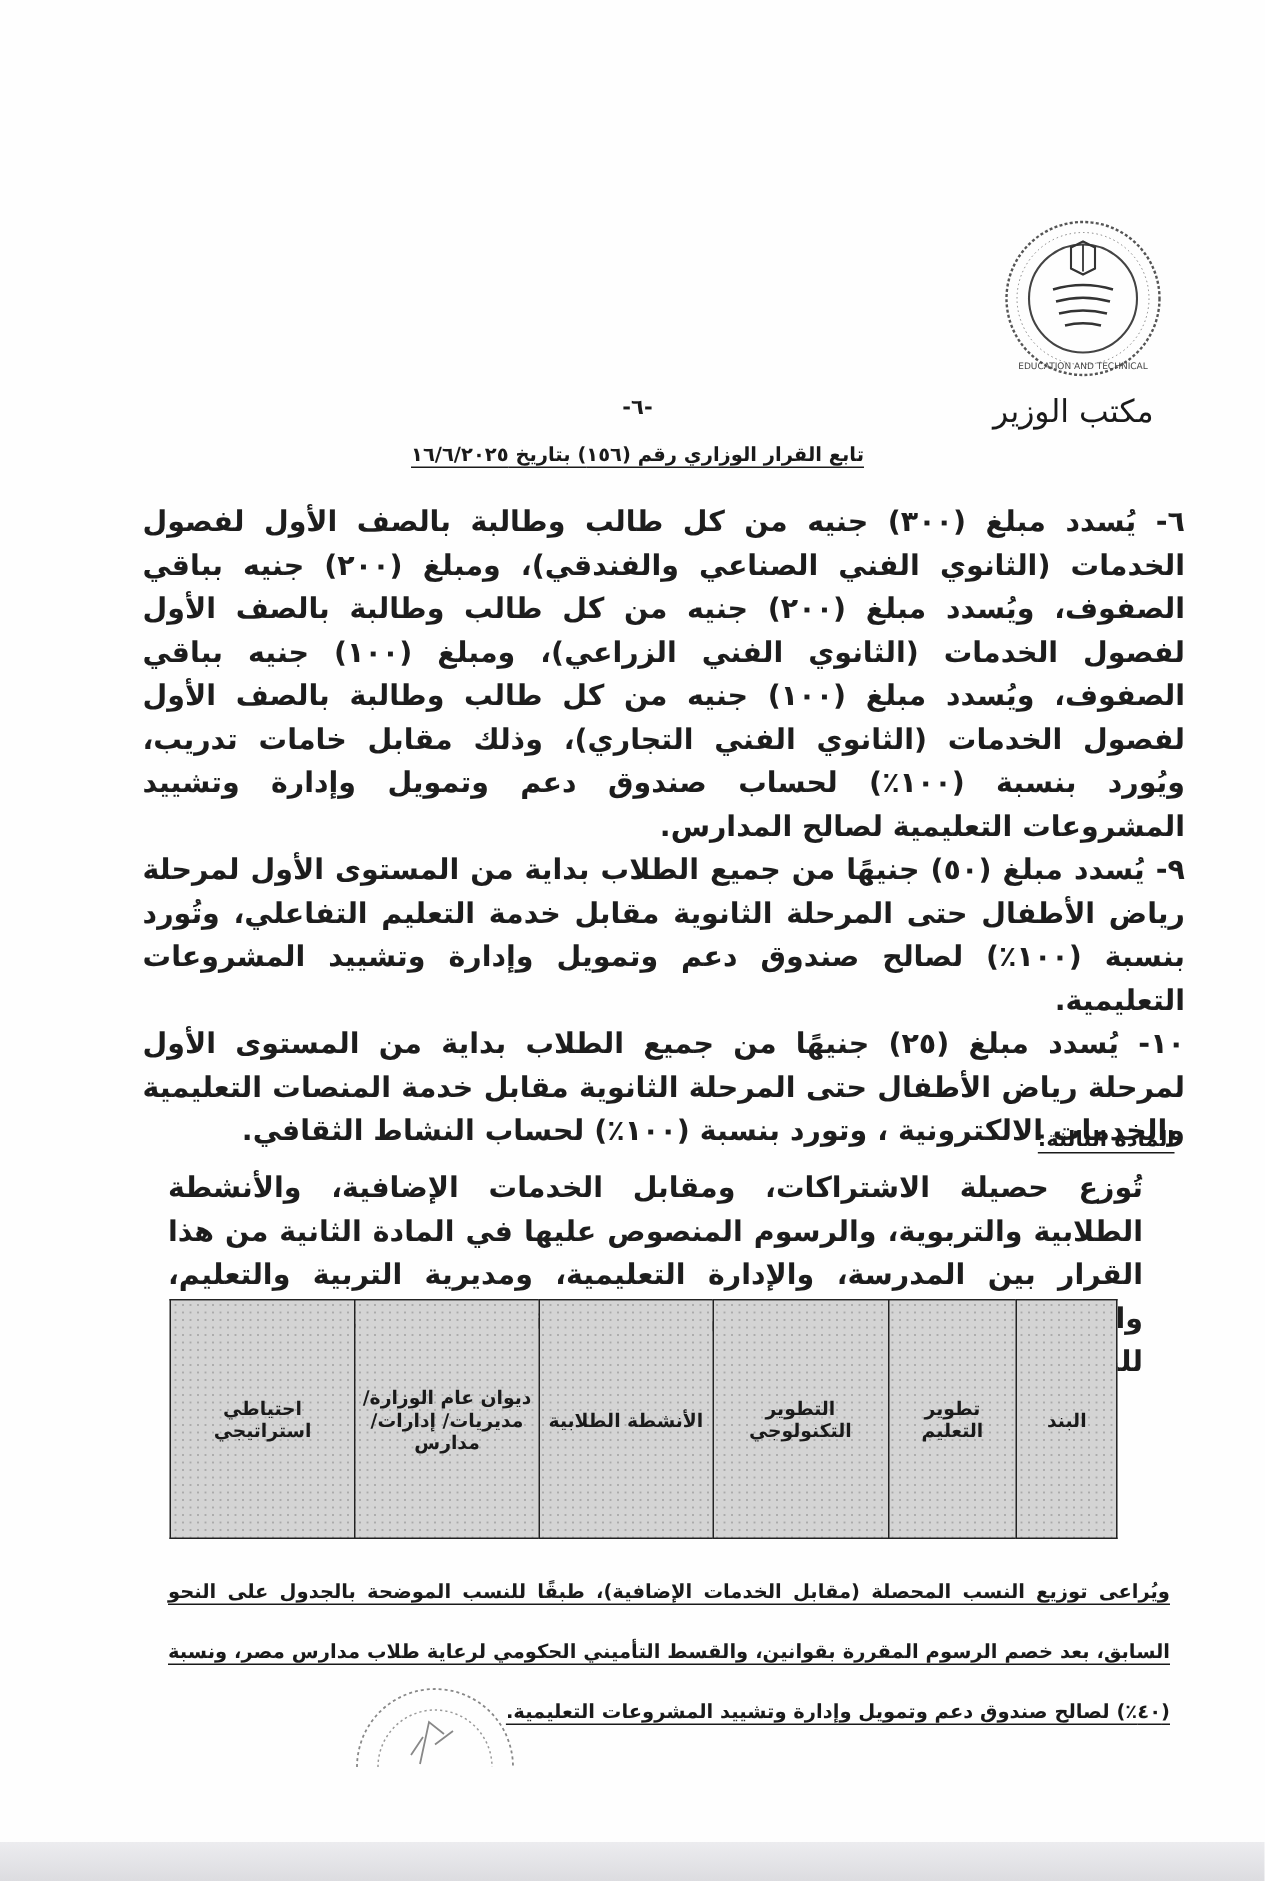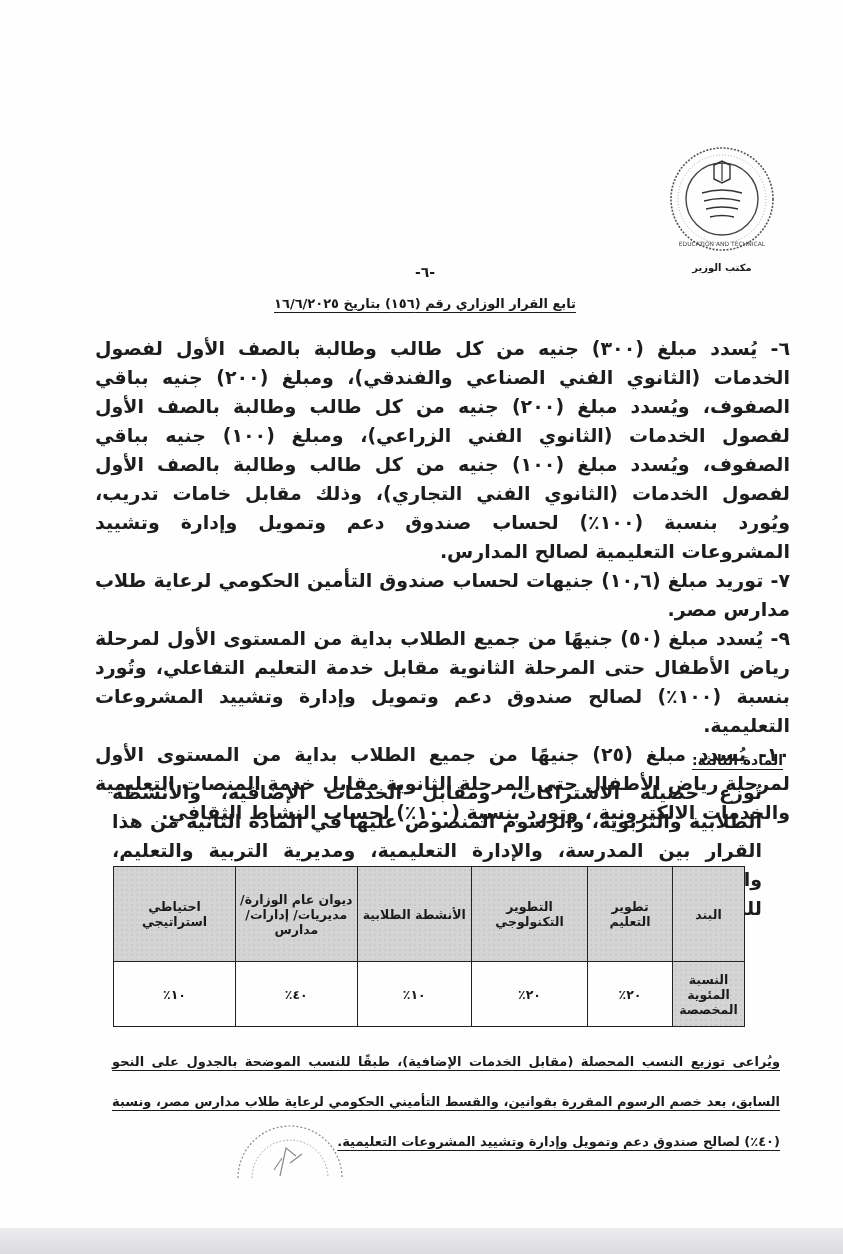--- a/index.html
+++ b/index.html
@@ -4,22 +4,22 @@
   <style>
     html, body { margin:0; padding:0; }
     body {
       width:843px; height:1254px; overflow:hidden; background:#ffffff;
       font-family:"DejaVu Sans", sans-serif; color:#1a1a1a; position:relative;
     }
     .page { position:absolute; left:0; top:0; width:843px; height:1228px; background:#fefefe; }
     .bottom-bar { position:absolute; left:0; top:1228px; width:843px; height:26px;
       background:linear-gradient(#ececef,#dcdce0); }
     .seal-top { position:absolute; left:668px; top:145px; width:108px; height:108px; }
-    .office { position:absolute; left:662px; top:262px; width:120px; text-align:center;
-      font-size:10px; font-weight:bold; direction:rtl; }
+    .office { position:absolute; left:662px; top:262px; width:120px; text-align:left;
+      font-size:21px; font-weight:normal; direction:rtl; }
     .page-num { position:absolute; left:400px; top:264px; width:50px; text-align:center;
       font-size:14px; font-weight:bold; }
     .title { position:absolute; left:250px; top:296px; width:350px; text-align:center;
       direction:rtl; font-size:13px; font-weight:bold; text-decoration:underline;
       text-underline-offset:4px; }
     .body-text { position:absolute; direction:rtl; font-size:19px; font-weight:bold;
       line-height:29px; text-align:justify; color:#1d1d1d; }
     .item { margin:0; }
     .item .num { display:inline; }
     .indent { padding-right:20px; }
@@ -58,24 +58,20 @@
   <div class="office">مكتب الوزير</div>
   <div class="page-num">-٦-</div>
   <div class="title">تابع القرار الوزاري رقم (١٥٦) بتاريخ ١٦/٦/٢٠٢٥</div>
 
   <div class="body-text" style="left:95px; top:334px; width:695px;">
     <p class="item">
       <span class="num">٦-</span>
       <span>يُسدد مبلغ (٣٠٠) جنيه من كل طالب وطالبة بالصف الأول لفصول الخدمات (الثانوي الفني الصناعي والفندقي)، ومبلغ (٢٠٠) جنيه بباقي الصفوف، ويُسدد مبلغ (٢٠٠) جنيه من كل طالب وطالبة بالصف الأول لفصول الخدمات (الثانوي الفني الزراعي)، ومبلغ (١٠٠) جنيه بباقي الصفوف، ويُسدد مبلغ (١٠٠) جنيه من كل طالب وطالبة بالصف الأول لفصول الخدمات (الثانوي الفني التجاري)، وذلك مقابل خامات تدريب، ويُورد بنسبة (١٠٠٪) لحساب صندوق دعم وتمويل وإدارة وتشييد المشروعات التعليمية لصالح المدارس.</span>
     </p>
     <p class="item">
-      <span class="num">٧-</span>
-      <span>توريد مبلغ (١٠,٦) جنيهات لحساب صندوق التأمين الحكومي لرعاية طلاب مدارس مصر.</span>
-    </p>
-    <p class="item">
       <span class="num">٩-</span>
       <span>يُسدد مبلغ (٥٠) جنيهًا من جميع الطلاب بداية من المستوى الأول لمرحلة رياض الأطفال حتى المرحلة الثانوية مقابل خدمة التعليم التفاعلي، وتُورد بنسبة (١٠٠٪) لصالح صندوق دعم وتمويل وإدارة وتشييد المشروعات التعليمية.</span>
     </p>
     <p class="item">
       <span class="num">١٠-</span>
       <span>يُسدد مبلغ (٢٥) جنيهًا من جميع الطلاب بداية من المستوى الأول لمرحلة رياض الأطفال حتى المرحلة الثانوية مقابل خدمة المنصات التعليمية والخدمات الالكترونية ، وتورد بنسبة (١٠٠٪) لحساب النشاط الثقافي.</span>
     </p>
   </div>
 
   <div class="heading">المادة الثالثة:</div>
@@ -85,28 +81,20 @@
   <table class="dist">
     <tbody>
         <tr class="hdr">
       <td style="width:64px">البند</td>
       <td style="width:84px">تطوير التعليم</td>
       <td style="width:116px">التطوير التكنولوجي</td>
       <td style="width:118px">الأنشطة الطلابية</td>
       <td style="width:126px">ديوان عام الوزارة/ مديريات/ إدارات/ مدارس</td>
       <td style="width:124px">احتياطي استراتيجي</td>
     </tr>
-    <tr class="val">
-      <td class="rowhead">النسبة المئوية المخصصة</td>
-      <td>٢٠٪</td>
-      <td>٢٠٪</td>
-      <td>١٠٪</td>
-      <td>٤٠٪</td>
-      <td>١٠٪</td>
-    </tr>
   </tbody>
     </table>
 
   <div class="footer-text indent">ويُراعى توزيع النسب المحصلة (مقابل الخدمات الإضافية)، طبقًا للنسب الموضحة بالجدول على النحو السابق، بعد خصم الرسوم المقررة بقوانين، والقسط التأميني الحكومي لرعاية طلاب مدارس مصر، ونسبة (٤٠٪) لصالح صندوق دعم وتمويل وإدارة وتشييد المشروعات التعليمية.</div>
 
   <svg class="seal-bottom" viewBox="0 0 120 60">
     <path d="M8 60 A52 52 0 0 1 112 60" fill="none" stroke="#888" stroke-width="1.2" stroke-dasharray="2 2"></path>
     <path d="M22 60 A38 38 0 0 1 98 60" fill="none" stroke="#999" stroke-width="1" stroke-dasharray="1.5 2"></path>
     <path d="M50 58 L56 30 L66 38 M60 45 L72 36 M44 52 L52 40" fill="none" stroke="#888" stroke-width="1.2"></path>
   </svg>

